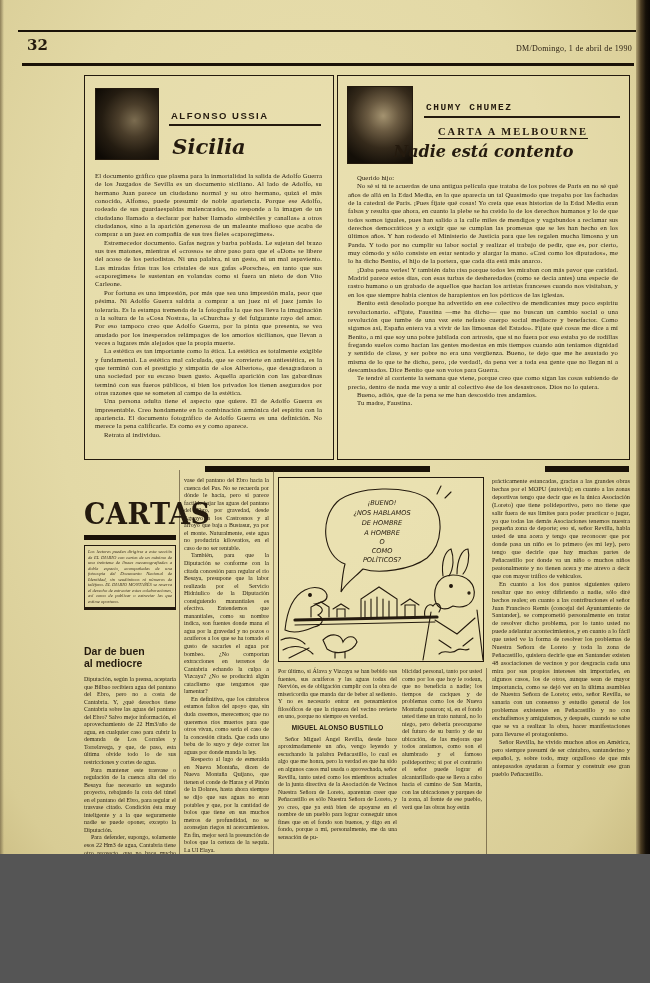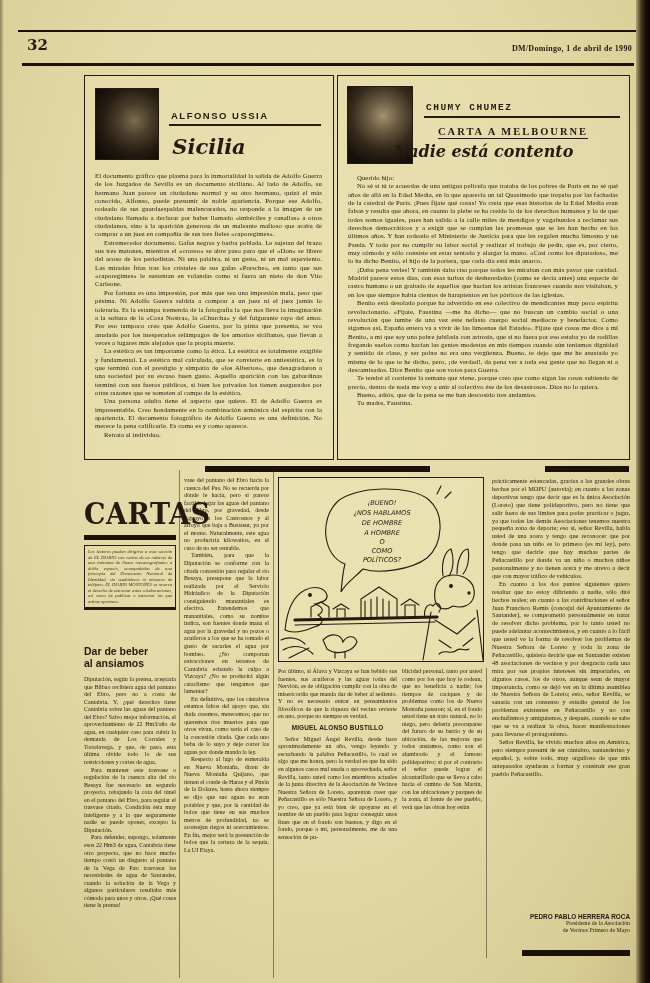--- a/index.html
+++ b/index.html
@@ -1,26 +1,26 @@
 <!DOCTYPE html>
 <html lang="es"><head>
 <meta charset="utf-8">
 <style>
   html,body{margin:0;padding:0;background:#555;}
   .page{
-    position:relative;width:650px;height:983px;overflow:hidden;
+    position:relative;width:650px;height:854px;overflow:hidden;
     background:radial-gradient(ellipse at 48% 38%, #eae0b0 0%, #e3d9a6 55%, #d8cc95 88%, #cabc82 100%);
     font-family:"Liberation Serif",serif;color:#241a0e;
   }
   .abs{position:absolute;}
   .rule{background:#1a1208;}
   
   .pagenum{font-size:15px;font-weight:bold;font-family:"DejaVu Serif",serif;}
   .section-title{font-size:23px;letter-spacing:3px;font-family:"Liberation Serif",serif;border-bottom:2.5px solid #1a1208;padding:0 6px 1px 6px;}
-  .edition-date{font-size:8px;font-weight:bold;text-align:right;letter-spacing:.3px;}
+  .edition-date{font-size:8px;font-weight:normal;text-align:right;letter-spacing:.3px;}
   
   .art-box{border:1.6px solid #241a0e;background:rgba(236,226,180,.35);}
   .photo{background:
       radial-gradient(circle at 55% 38%, #a49370 0%, #6b5b42 26%, #352a1b 55%, #140f08 85%);
       border:1px solid #241a0e;}
   .photo.dark{background:
       radial-gradient(circle at 62% 45%, #7b6c50 0%, #4a3d2a 30%, #241c11 60%, #0e0a05 90%);}
   .byline{font-family:"Liberation Sans",sans-serif;font-weight:bold;font-size:9.5px;letter-spacing:1.5px;}
   .byline-rule{height:1.5px;background:#241a0e;}
   .kicker{font-family:"Liberation Serif",serif;font-weight:bold;font-size:10.5px;letter-spacing:2px;border-bottom:1.6px solid #241a0e;padding-bottom:1px;display:inline-block;text-align:right;}
@@ -98,22 +98,22 @@
   <div class="abs colrule" style="left:179px;top:470px;height:508px;"></div>
   <div class="abs colrule" style="left:273px;top:470px;height:508px;"></div>
   <div class="abs colrule" style="left:486px;top:668px;height:290px;"></div>
 
   <div class="abs" style="left:84px;top:496px;width:94px;">
     <div class="cartas-title">CARTAS</div>
     <div class="rule" style="width:92px;height:5px;margin-top:8px;"></div>
     <div class="disclaimer" style="margin-top:5px;width:84px;">Los lectores pueden dirigirse a esta sección de EL DIARIO con cartas de un máximo de una treintena de líneas mecanografiadas a doble espacio, acompañadas de una fotocopia del Documento Nacional de Identidad, sin seudónimos ni números de teléfono. EL DIARIO MONTAÑÉS se reserva el derecho de extractar estas colaboraciones, así como de publicar o extraviar las que estime oportuno.</div>
   </div>
   <div class="abs letter-head" style="left:84px;top:646px;width:94px;">
-    <div>Dar de beber</div>
-    <div>al ansiamos</div>
+    <div>Dar de buen</div>
+    <div>al mediocre</div>
   </div>
   <div class="abs body-text col-body" style="left:84px;top:676px;width:92px;height:300px;overflow:hidden;">
     <p class="noindent">Diputación, según la prensa, aceptaría que Bilbao recibiera agua del pantano del Ebro, pero no a costa de Cantabria. Y, ¿qué derechos tiene Cantabria sobre las aguas del pantano del Ebro? Salvo mejor información, el aprovechamiento de 22 Hm3/año de agua, en cualquier caso para cubrir la demanda de Los Corrales y Torrelavega, y que, de paso, esta última olvide todo lo de sus restricciones y cortes de agua.</p>
     <p>Para mantener este trasvase o regulación de la cuenca alta del río Besaya fue necesario un segundo proyecto, rebajando la cota del túnel en el pantano del Ebro, para regular el trasvase citado. Condición ésta muy inteligente y a la que seguramente nadie se puede oponer, excepto la Diputación.</p>
     <p>Para defender, supongo, solamente esos 22 Hm3 de agua, Cantabria tiene otro proyecto, que no hace mucho tiempo costó un disgusto al pantano de la Vega de Pas: trasvasar las necesidades de agua de Santander, cuando la solución de la Vega y algunos particulares resultaba más cómoda para unos y otros. ¡Qué cosas tiene la prensa!</p>
   </div>
 
   <div class="abs body-text col-body" style="left:184px;top:477px;width:85px;height:500px;overflow:hidden;">
     <p class="noindent">vase del pantano del Ebro hacia la cuenca del Pas. No se recuerda por dónde le hacía, pero sí parece factible bajar las aguas del pantano del Ebro, por gravedad, desde Aguayo a los Castrosnos y al arroyo que baja a Bustasur, ya por el monte. Naturalmente, este agua no produciría kilowatios, en el caso de no ser rentable.</p>
     <p>También, para que la Diputación se conforme con la citada concesión para regular el río Besaya, presupone que la labor realizada por el Servicio Hidráulico de la Diputación consiguiendo manantiales es efectiva. Entendemos que manantiales, como su nombre indica, son fuentes donde mana el agua por la gravedad y no pozos o acuíferos a los que se ha tomado el gusto de sacarles el agua por bombeo. ¿No comportan extracciones en terrenos de Cantabria echando la culpa a Vizcaya? ¿No se producirá algún cataclismo que tengamos que lamentar?</p>

